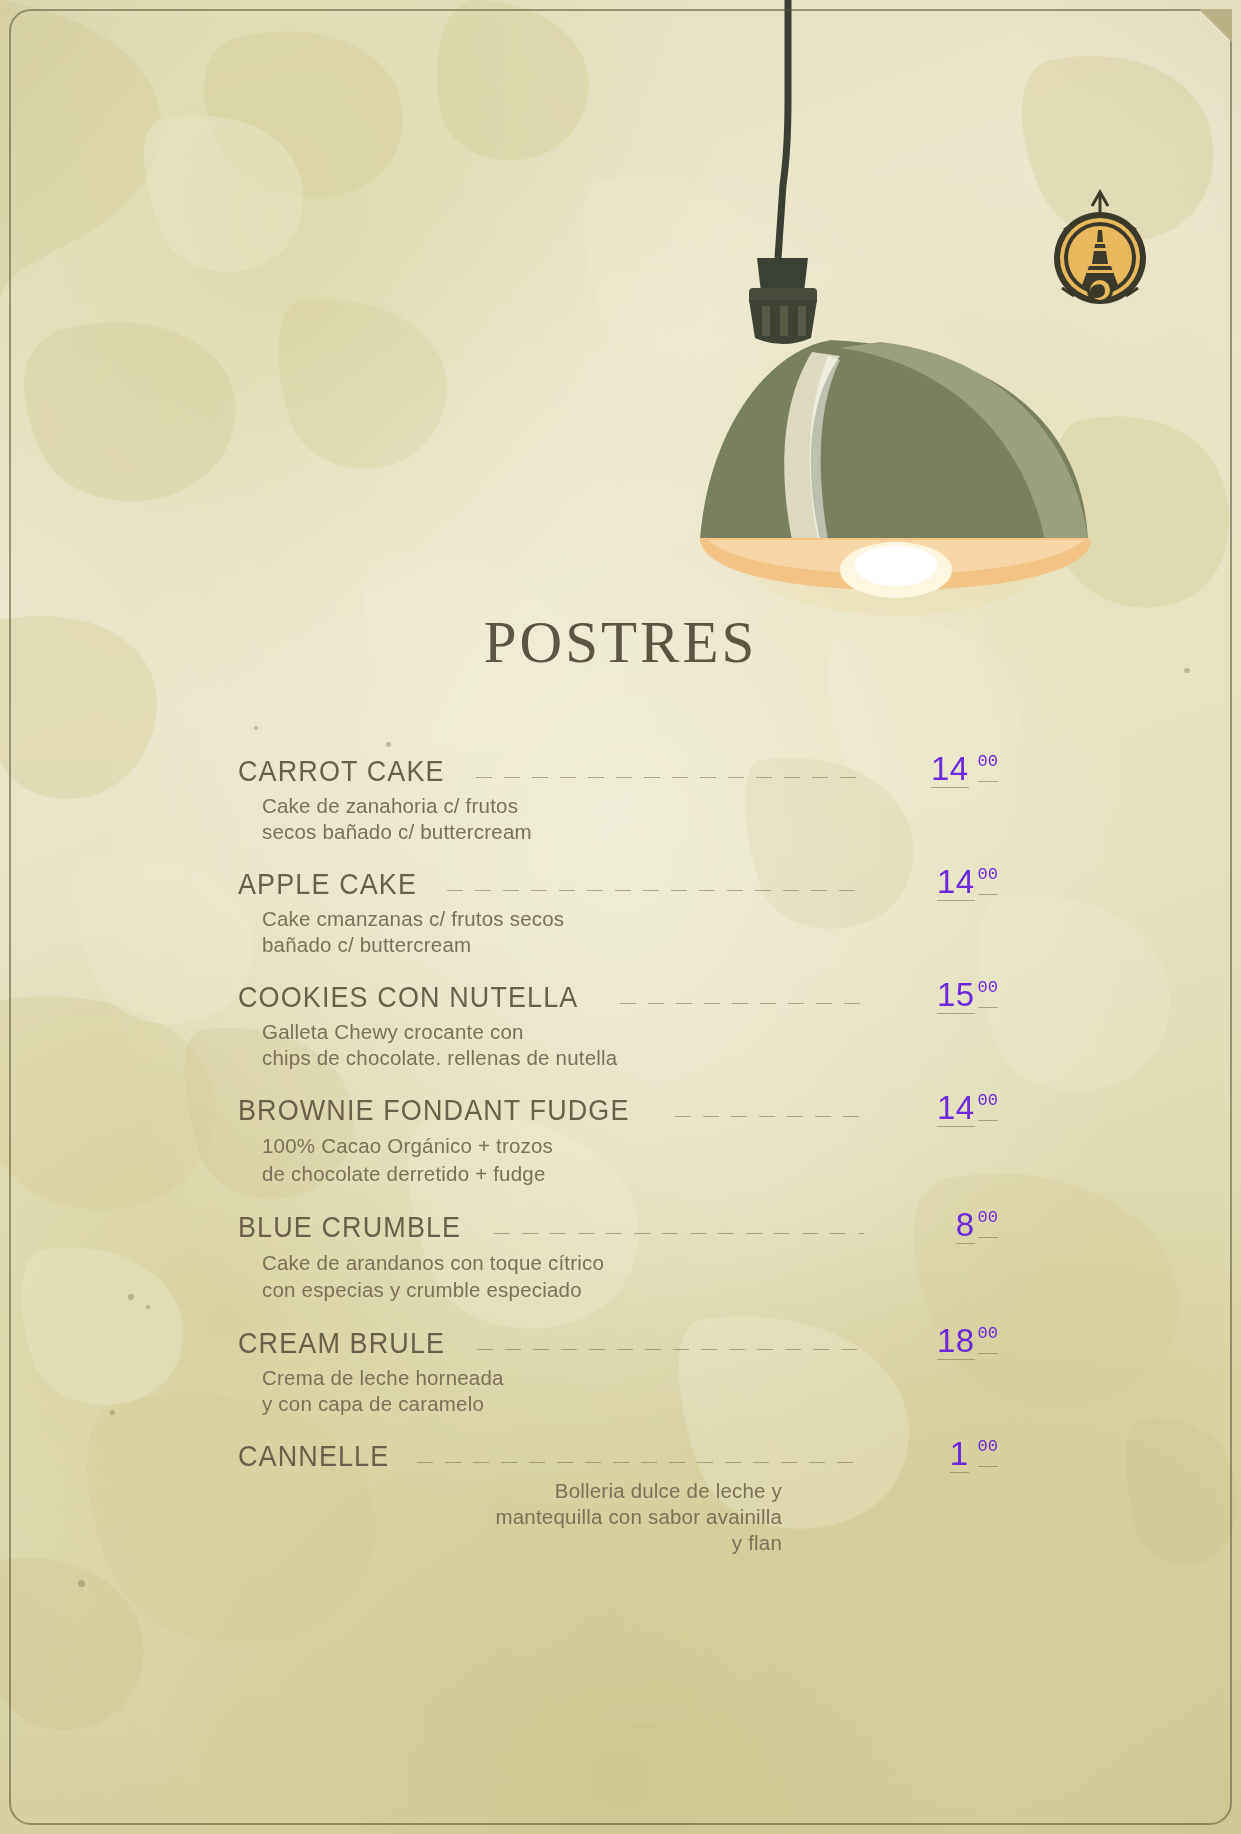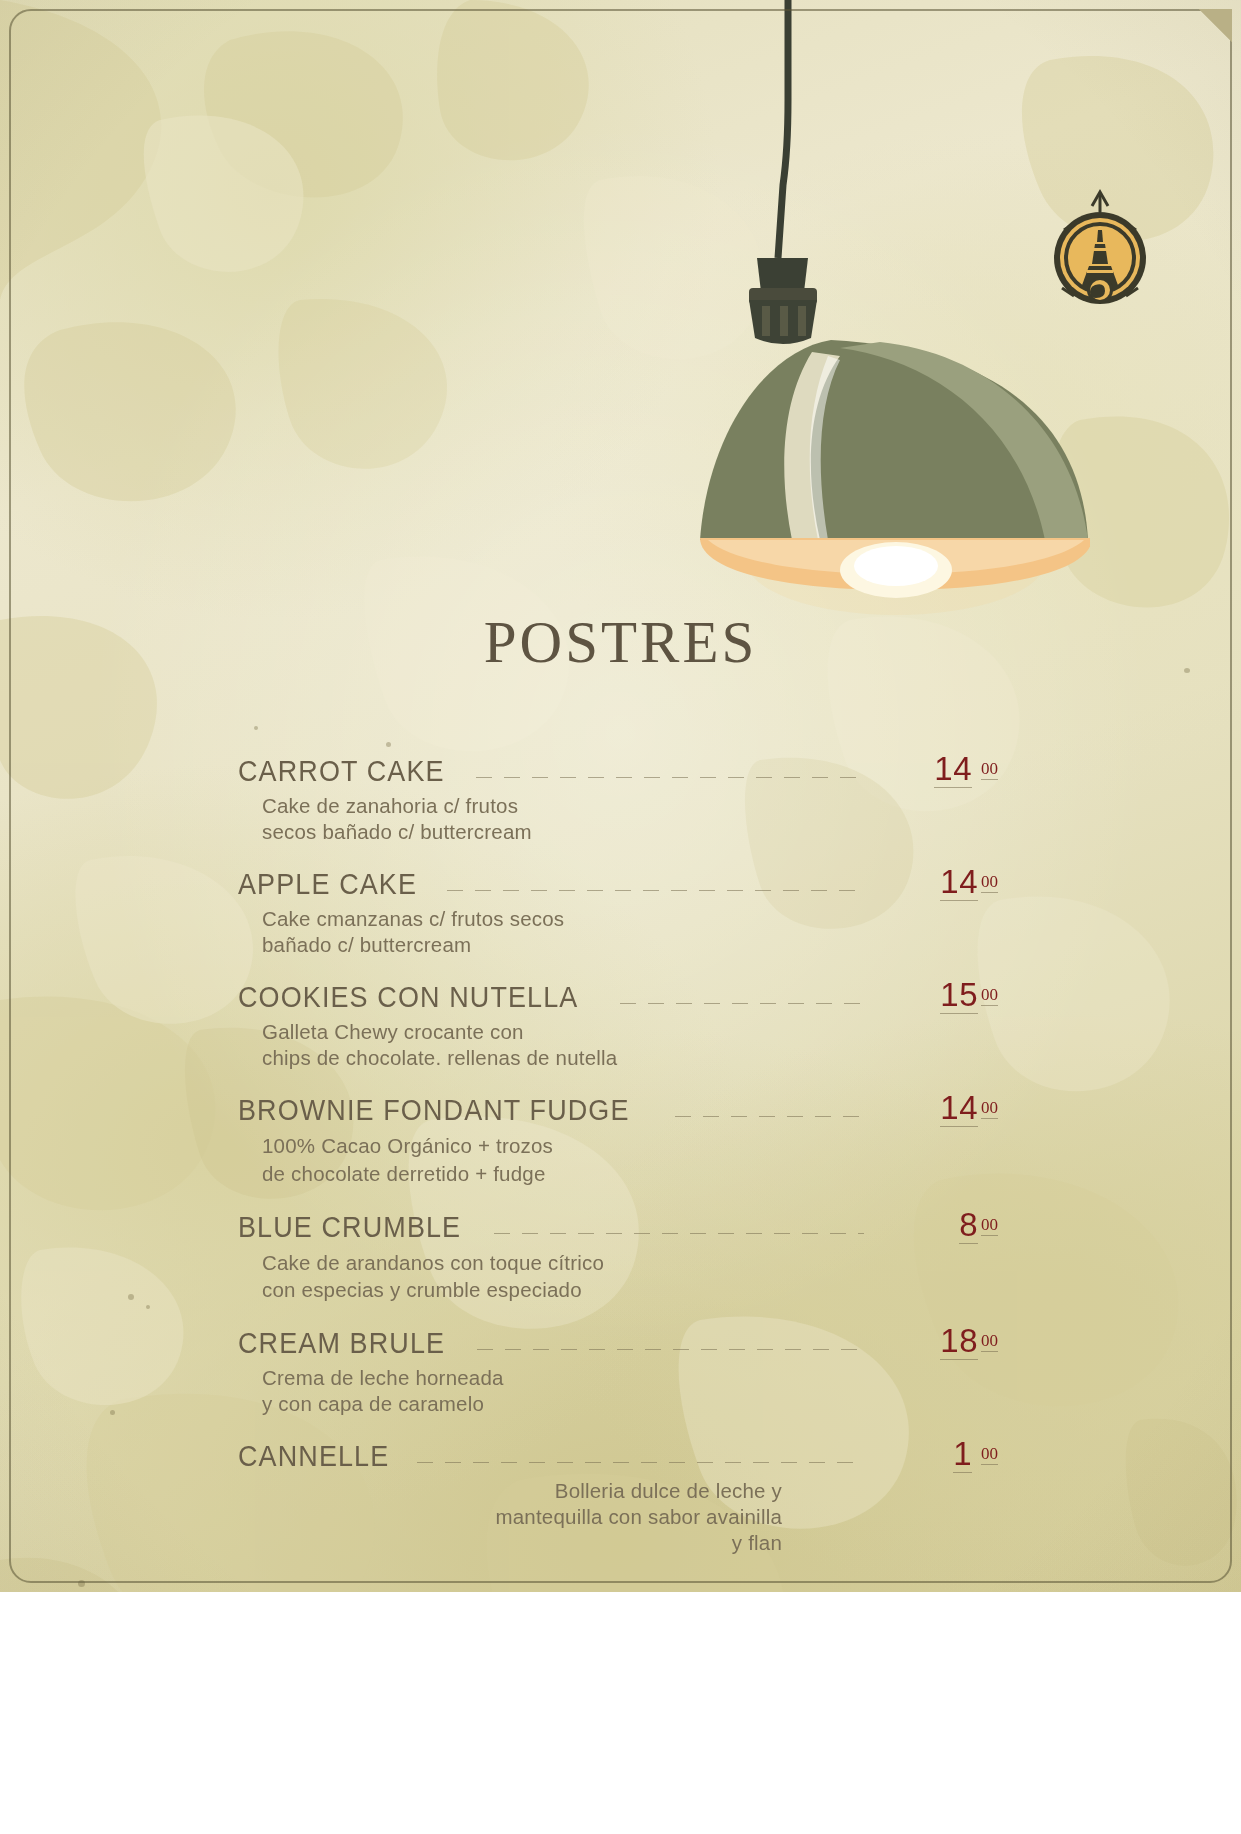--- a/index.html
+++ b/index.html
@@ -7,21 +7,21 @@
     padding: 0;
     background: #ffffff;
   }
   body {
     font-family: "Liberation Sans", sans-serif;
   }
 
   .menu-page {
     position: relative;
     width: 1241px;
-    height: 1592px;
+    height: 1834px;
     overflow: hidden;
     background: #e9e4c4;
   }
 
   
   .bg-base {
     position: absolute;
     inset: 0;
     background:
       radial-gradient(ellipse 60% 45% at 22% 12%, #dedaae 0%, rgba(222,218,174,0) 60%),
@@ -126,40 +126,40 @@
   .dots {
     flex: 1 1 auto;
     height: 1px;
     background: repeating-linear-gradient(to right, rgba(120,110,80,0.55) 0 16px, rgba(120,110,80,0) 16px 28px);
     margin: 0 16px 10px 16px;
     min-width: 40px;
   }
   .price {
     display: flex;
     align-items: flex-start;
-    color: #7f1d1d;
+    color: #6d28d9;
     white-space: nowrap;
     text-align: center;
   }
   .price-int {
     font-family: "Liberation Sans Narrow", "Liberation Sans", sans-serif;
     font-size: 33px;
     letter-spacing: 0.5px;
     line-height: 1;
     border-bottom: 1px solid rgba(120,110,80,0.55);
     padding-bottom: 2px;
   }
   .price-cents {
-    font-family: Liberation Serif, serif;
+    font-family: Liberation Mono, monospace;
     font-size: 17px;
     line-height: 1;
     margin-left: 3px;
-    margin-top: 8px;
+    margin-top: 1px;
     border-bottom: 1px solid rgba(120,110,80,0.55);
-    padding-bottom: 2px;
+    padding-bottom: 11px;
   }
   .price.gap .price-cents { margin-left: 9px; }
 
   .item-desc {
     margin-top: 5px;
     margin-left: 24px;
     font-family: "Liberation Sans", sans-serif;
     font-size: 20.5px;
     line-height: 1.27;
     color: #7b7058;

